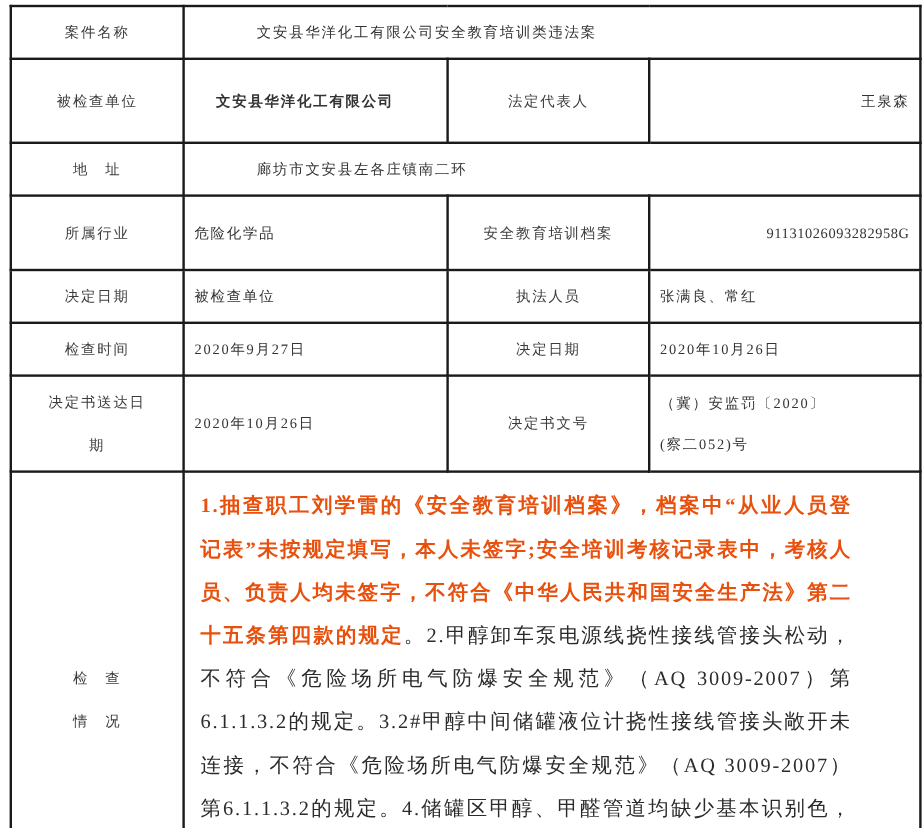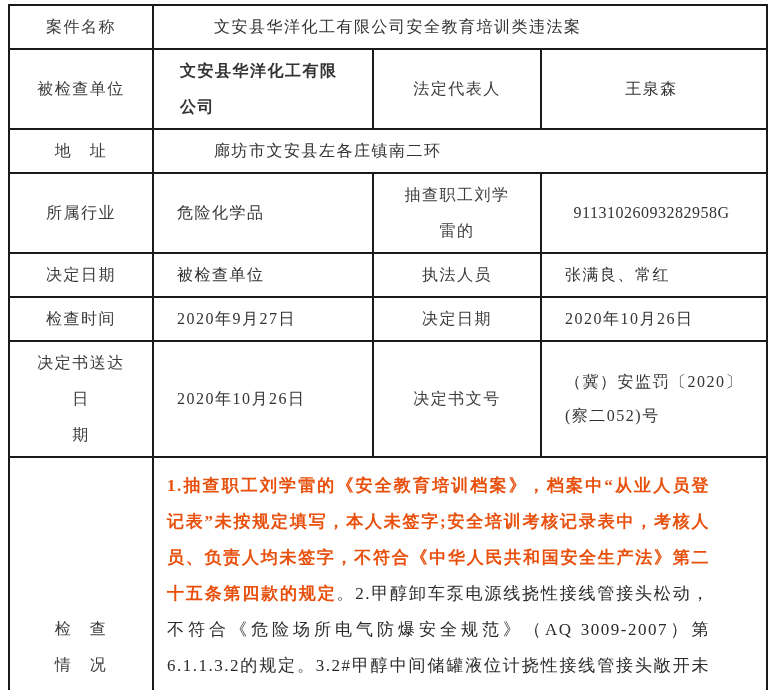--- a/index.html
+++ b/index.html
@@ -17,36 +17,36 @@
     left: 8px;
     top: 4px;
     width: 758px;
     border-collapse: collapse;
     table-layout: fixed;
     border: 2px solid #1a1a1a;
   }
   td {
     border: 2px solid #1a1a1a;
     vertical-align: middle;
-    font-size: 16px;
+    font-size: 12px;
     letter-spacing: 1.5px;
-    padding: 3px 23px;
+    padding: 3px 8px;
     color: #333333;
     background: #ffffff;
   }
   .label-cell {
     text-align: center;
     color: #3c3c3c;
     white-space: pre-line;
     line-height: 36px;
   }
   .value-center { text-align: left; }
   .value-left-lg { text-align: left; padding-left: 60px; }
   .value-left-md { text-align: left; padding-left: 26px; line-height: 36px; font-weight: bold; }
-  .value-left-sm { text-align: center; padding-left: 18px; }
+  .value-left-sm { text-align: right; padding-left: 18px; }
   .multi-line { line-height: 34px; white-space: pre-line; }
   .findings-cell {
     vertical-align: top;
     text-align: justify;
     font-size: 17px;
     line-height: 36px;
     padding: 10px 56px 8px 13px;
     position: relative;
   }
   .findings-highlight {
@@ -84,21 +84,21 @@
     </tr>
 
     <tr style="height:37px">
       <td class="label-cell">地　址</td>
       <td colspan="3" class="value-left-lg">廊坊市文安县左各庄镇南二环</td>
     </tr>
 
     <tr style="height:62px">
       <td class="label-cell">所属行业</td>
       <td class="value-center">危险化学品</td>
-      <td class="label-cell">抽查职工刘学雷的</td>
+      <td class="label-cell">安全教育培训档案</td>
       <td class="value-left-sm" style="letter-spacing:0.5px">91131026093282958G</td>
     </tr>
 
     <tr style="height:35px">
       <td class="label-cell">决定日期</td>
       <td class="value-center">被检查单位</td>
       <td class="label-cell">执法人员</td>
       <td class="value-center">张满良、常红</td>
     </tr>
 

